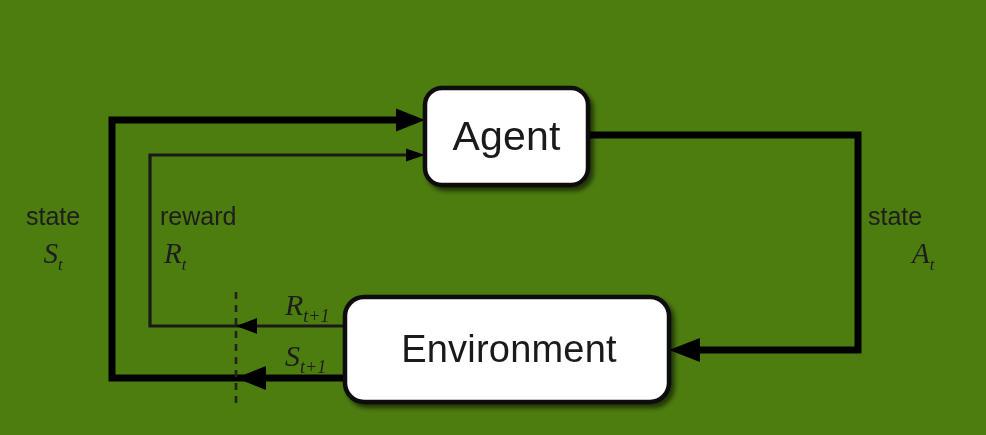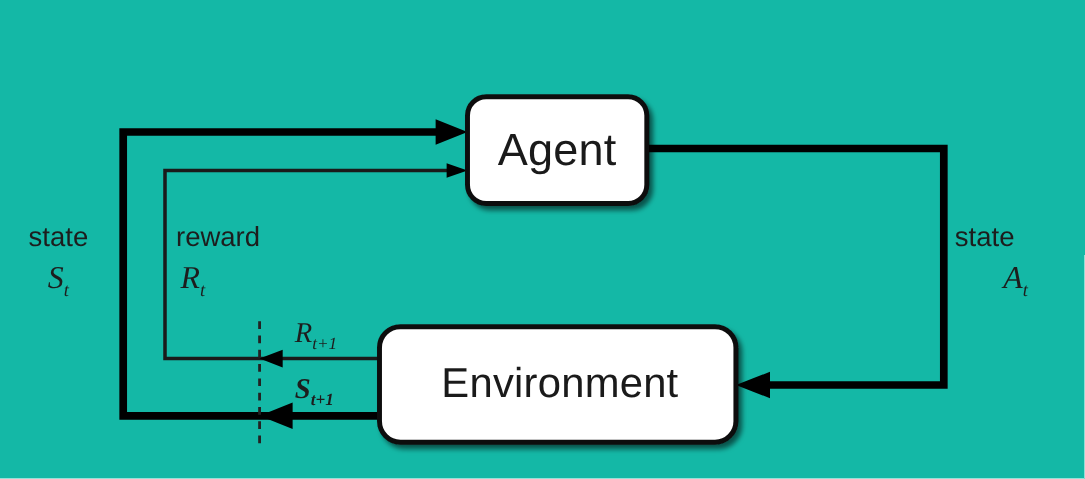--- a/index.html
+++ b/index.html
@@ -4,21 +4,21 @@
 <style>
   html, body {
     margin: 0;
     padding: 0;
     background: #ffffff;
   }
   #canvas {
     position: relative;
     width: 986px;
     height: 435px;
-    background: #14b8a6;
+    background: #4d7c0f;
     overflow: hidden;
     font-family: "Liberation Sans", sans-serif;
   }
   #diagram-svg {
     position: absolute;
     left: 0;
     top: 0;
     width: 986px;
     height: 435px;
   }
@@ -77,27 +77,28 @@
   #state-label .sym { text-align: center; }
   #reward-label { left: 160px; top: 203px; }
   #reward-label .sym { text-align: left; padding-left: 4px; }
   #action-label { left: 868px; top: 203px; }
   #action-label .sym { text-align: center; padding-left: 4px; margin-left: 40px; }
 
   .inline-sym {
     position: absolute;
     font-family: "Liberation Serif", serif;
     font-style: italic;
-    font-size: 26px;
+    font-size: 30px;
     color: #1d1d1d;
     white-space: nowrap;
+    margin-left: 17px;
   }
   .inline-sym sub { font-size: 0.6em; font-style: italic; }
   #rt1-label { left: 268px; top: 288px; }
-  #st1-label { left: 268px; top: 339px; font-weight: bold; }
+  #st1-label { left: 268px; top: 339px; }
 </style>
 </head>
 <body>
 
 <div id="canvas">
 
   <svg id="diagram-svg" viewBox="0 0 986 435" xmlns="http://www.w3.org/2000/svg">
 
     <defs>
       <filter id="boxshadow" x="-30%" y="-30%" width="180%" height="180%">

